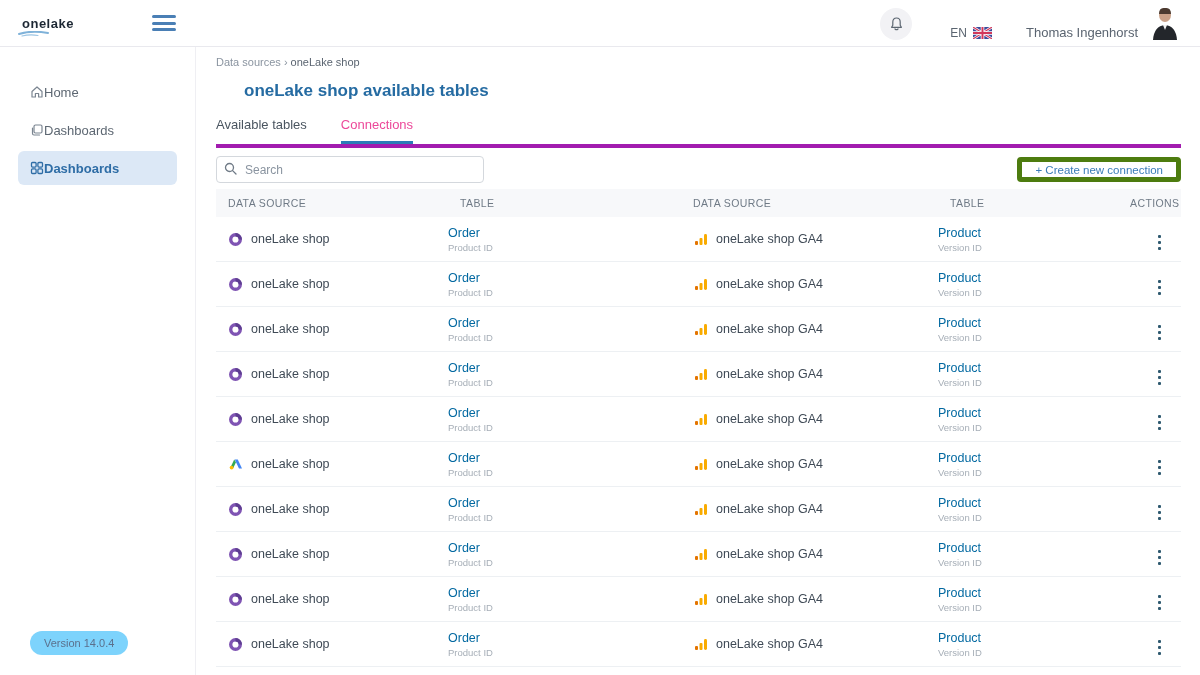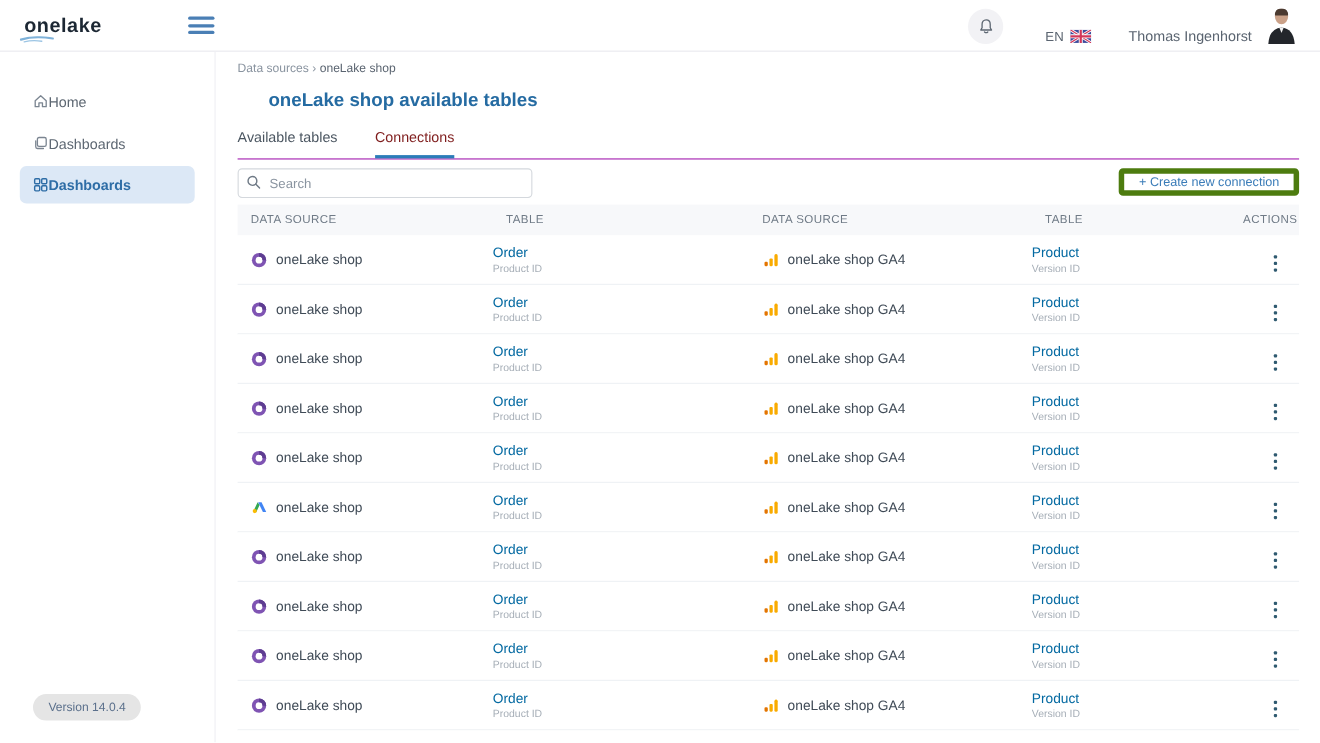--- a/index.html
+++ b/index.html
@@ -3,21 +3,21 @@
 <meta charset="utf-8">
 <style>
   * { margin: 0; padding: 0; box-sizing: border-box; }
   html, body { width: 1200px; height: 675px; overflow: hidden; background: #fff;
     font-family: "Liberation Sans", sans-serif; color: #3f4a56; }
 
   
   .topbar { height: 47px; display: flex; align-items: center; background: #fff;
     border-bottom: 1px solid #e9e9ee; position: relative; }
   .logo { margin-left: 22px; position: relative; cursor: pointer; }
-  .logo-text { font-size: 18px; font-weight: bold; color: #1c2733; letter-spacing: 0.5px; }
+  .logo-text { font-size: 13px; font-weight: bold; color: #1c2733; letter-spacing: 0.5px; }
   .logo-swoosh { position: absolute; left: -4px; bottom: -5px; width: 34px; height: 6px; }
   .hamburger { margin-left: 78px; width: 24px; height: 16px; display: flex; flex-direction: column;
     justify-content: space-between; cursor: pointer; }
   .hamburger span { display: block; height: 3px; border-radius: 2px; background: #4a7fb5; }
   .topbar-right { margin-left: auto; display: flex; align-items: flex-end; margin-right: 20px; }
   .bell-wrap { width: 32px; height: 32px; border-radius: 50%; background: #f2f2f5;
     display: flex; align-items: center; justify-content: center; cursor: pointer; margin-right: 38px; }
   .lang { display: flex; align-items: center; gap: 6px; font-size: 12px; color: #5a6470;
     cursor: pointer; margin-right: 34px; }
   .user-name { font-size: 13px; color: #5a6470; cursor: pointer; margin-right: 12px; }
@@ -25,33 +25,33 @@
 
   
   .layout { display: flex; height: 628px; }
   .sidebar { width: 196px; border-right: 1px solid #efeff3; display: flex; flex-direction: column;
     padding-top: 26px; }
   .nav-item { display: flex; align-items: center; gap: 0; height: 34px; margin: 2px 18px;
     padding: 0 12px; border-radius: 6px; font-size: 13px; color: #5d6772; cursor: pointer; }
   .nav-item svg { flex: 0 0 auto; }
   .nav-item.active { background: #dce8f6; color: #2e6da6; font-weight: bold; }
   .sidebar-spacer { flex: 1; }
-  .version-pill { margin: 14px 0 20px 30px; align-self: flex-start; background: #e5e5e5;
+  .version-pill { margin: 14px 0 20px 30px; align-self: flex-start; background: #7dd3fc;
     color: #5b708c; font-size: 11px; padding: 6px 14px; border-radius: 12px; }
 
   
   .main { flex: 1; padding: 0 19px 0 20px; overflow: hidden; }
   .breadcrumb { margin-top: 9px; font-size: 11px; color: #8a94a0; }
   .breadcrumb .crumb-current { color: #5a6470; }
   .page-title { margin-top: 13px; font-size: 17px; font-weight: bold; color: #256ba2; margin-left: 28px; }
-  .tabs { margin-top: 16px; display: flex; gap: 34px; border-bottom: 1px solid #a21caf; }
+  .tabs { margin-top: 16px; display: flex; gap: 34px; border-bottom: 4px solid #a21caf; }
   .tab { font-size: 13px; color: #4a5560; padding-bottom: 9px; cursor: pointer;
     border-bottom: 3px solid transparent; }
-  .tab.active { color: #7f1d1d; border-bottom-color: #2b7cb8; }
-  .controls { margin-top: 8px; display: flex; align-items: flex-start; justify-content: space-between; }
+  .tab.active { color: #ec4899; border-bottom-color: #2b7cb8; }
+  .controls { margin-top: 8px; display: flex; align-items: center; justify-content: space-between; }
   .search-box { position: relative; width: 268px; }
   .search-box input { width: 100%; height: 27px; border: 1px solid #d4d8dd; border-radius: 4px;
     padding: 0 8px 0 28px; font-size: 12px; color: #4a5560; outline: none;
     font-family: "Liberation Sans", sans-serif; }
   .search-box input::placeholder { color: #8a94a0; }
   .search-icon { position: absolute; left: 8px; top: 6px; }
   .create-btn { height: 25px; padding: 0 13px; background: #fff; border: 5px solid #4d7c0f;
     border-radius: 4px; color: #3a7cb8; font-size: 11.5px; cursor: pointer;
     font-family: "Liberation Sans", sans-serif; }
 

